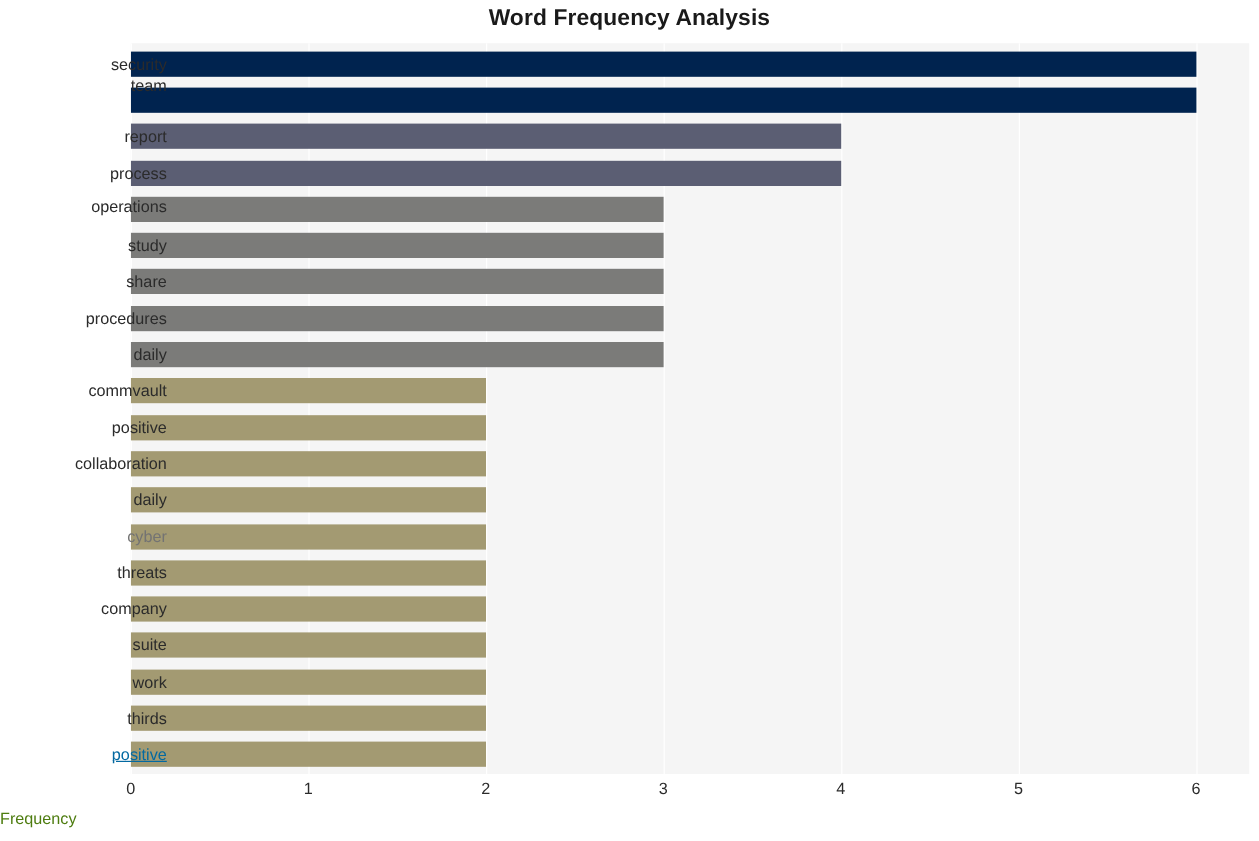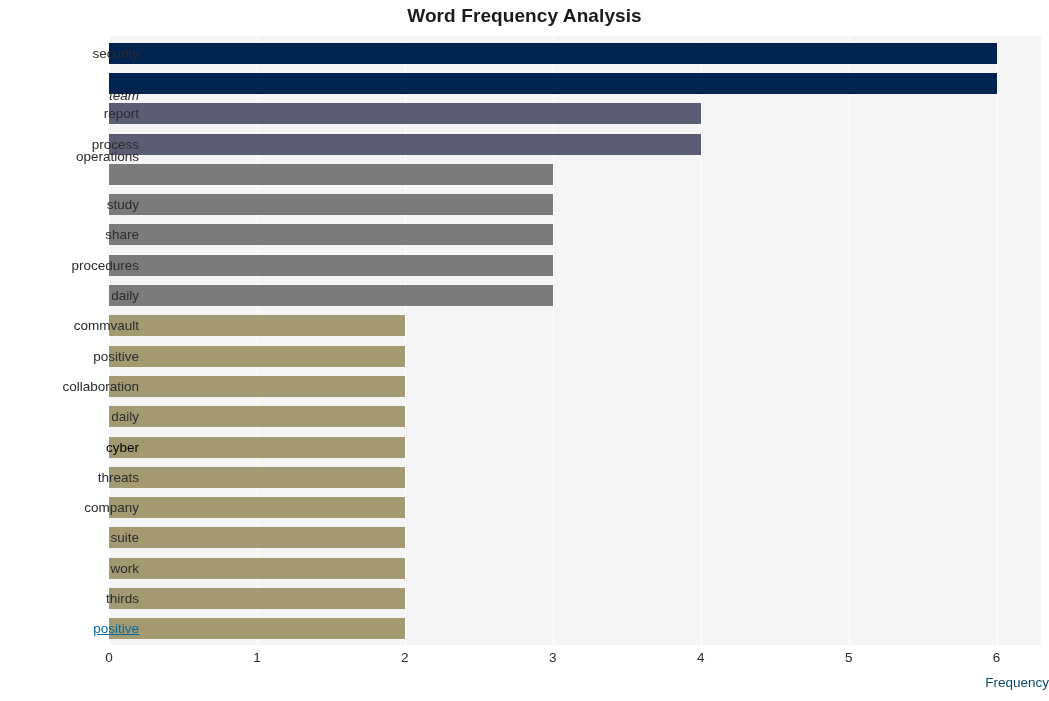--- a/index.html
+++ b/index.html
@@ -98,23 +98,23 @@
     text-align: center;
     font-size: 13.5px;
     color: #2b2b2b;
   }
 
   #xaxis-label {
     position: absolute;
     left: 0;
     top: 675px;
     width: 1049px;
-    text-align: right;
+    text-align: left;
     font-size: 13.5px;
-    color: #0c4a6e;
+    color: #4d7c0f;
   }
 </style>
 </head>
 <body>
 
 <div id="figure">
 
   <div id="chart-title">Word Frequency Analysis</div>
 
   <div id="plot-area">
@@ -146,33 +146,33 @@
         <div class="bar" title="company: 2" style="left: 0px; top: 461.127px; width: 295.873px; background: rgb(163, 154, 114);"></div>
         <div class="bar" title="suite: 2" style="left: 0px; top: 491.425px; width: 295.873px; background: rgb(163, 154, 114);"></div>
         <div class="bar" title="work: 2" style="left: 0px; top: 521.724px; width: 295.873px; background: rgb(163, 154, 114);"></div>
         <div class="bar" title="thirds: 2" style="left: 0px; top: 552.022px; width: 295.873px; background: rgb(163, 154, 114);"></div>
         <div class="bar" title="positive: 2" style="left: 0px; top: 582.321px; width: 295.873px; background: rgb(163, 154, 114);"></div>
       </div>
   </div>
 
   <div id="ylabels">
       <div class="ytick" style="top: 6.64925px; color: rgb(43, 43, 43);">security</div>
-      <div class="ytick" style="top: 49px; color: rgb(43, 43, 43); font-style: italic;">team</div>
+      <div class="ytick" style="top: 25px; color: rgb(43, 43, 43);">team</div>
       <div class="ytick" style="top: 67.2463px; color: rgb(43, 43, 43);">report</div>
       <div class="ytick" style="top: 97.5448px; color: rgb(43, 43, 43);">process</div>
-      <div class="ytick" style="top: 110px; color: rgb(43, 43, 43); text-align: right;">operations</div>
+      <div class="ytick" style="top: 126px; color: rgb(43, 43, 43); text-align: right;">operations</div>
       <div class="ytick" style="top: 158.142px; color: rgb(43, 43, 43);">study</div>
       <div class="ytick" style="top: 188.44px; color: rgb(43, 43, 43);">share</div>
       <div class="ytick" style="top: 218.739px; color: rgb(43, 43, 43);">procedures</div>
       <div class="ytick" style="top: 249.037px; color: rgb(43, 43, 43); text-align: right;">daily</div>
       <div class="ytick" style="top: 279.336px; color: rgb(43, 43, 43);">commvault</div>
       <div class="ytick" style="top: 309.634px; color: rgb(43, 43, 43);">positive</div>
       <div class="ytick" style="top: 339.933px; color: rgb(43, 43, 43);">collaboration</div>
       <div class="ytick" style="top: 370.231px; color: rgb(43, 43, 43);">daily</div>
-      <div class="ytick" style="top: 400.53px; color: #000000;">cyber</div>
+      <div class="ytick" style="top: 400.53px; color: #737373;">cyber</div>
       <div class="ytick" style="top: 430.828px; color: rgb(43, 43, 43);">threats</div>
       <div class="ytick" style="top: 461.127px; color: rgb(43, 43, 43);">company</div>
       <div class="ytick" style="top: 491.425px; color: rgb(43, 43, 43);">suite</div>
       <div class="ytick" style="top: 521.724px; color: rgb(43, 43, 43);">work</div>
       <div class="ytick" style="top: 552.022px; color: rgb(43, 43, 43);">thirds</div>
       <div class="ytick" style="top: 582.321px; color: #0369a1; text-decoration: underline;">positive</div>
     </div>
 
   <div id="xlabels">
       <div class="xtick" style="left: 109px; color: rgb(43, 43, 43);">0</div>

